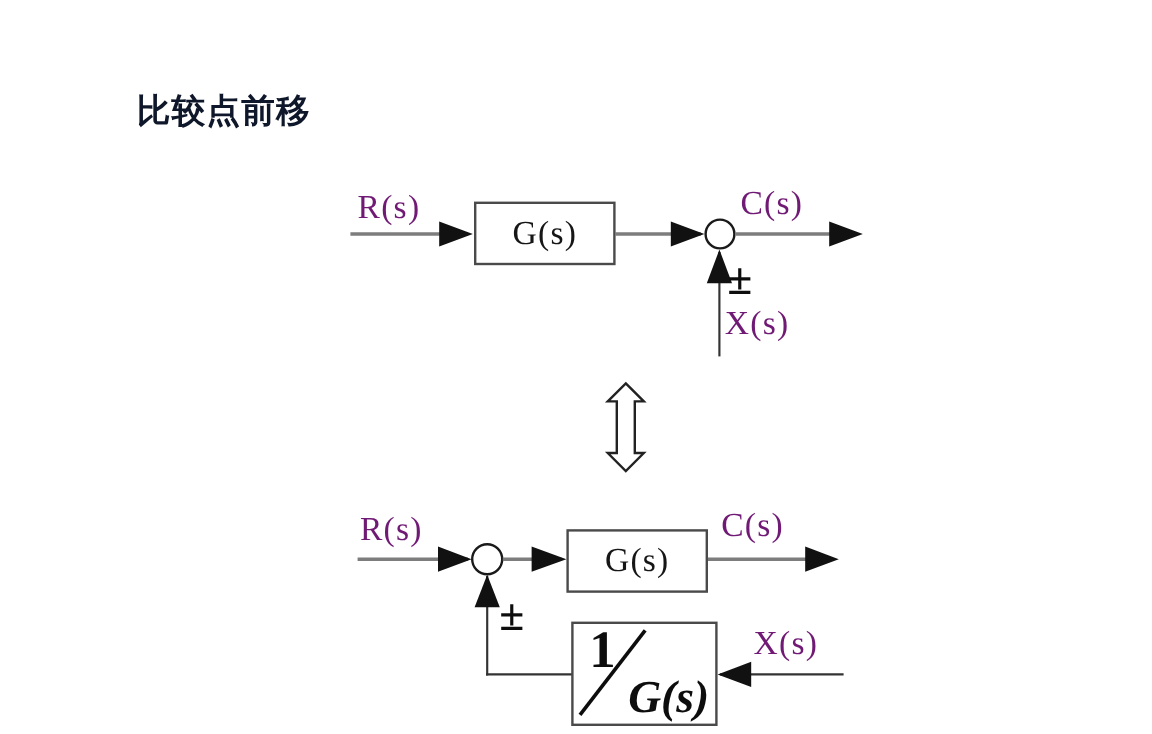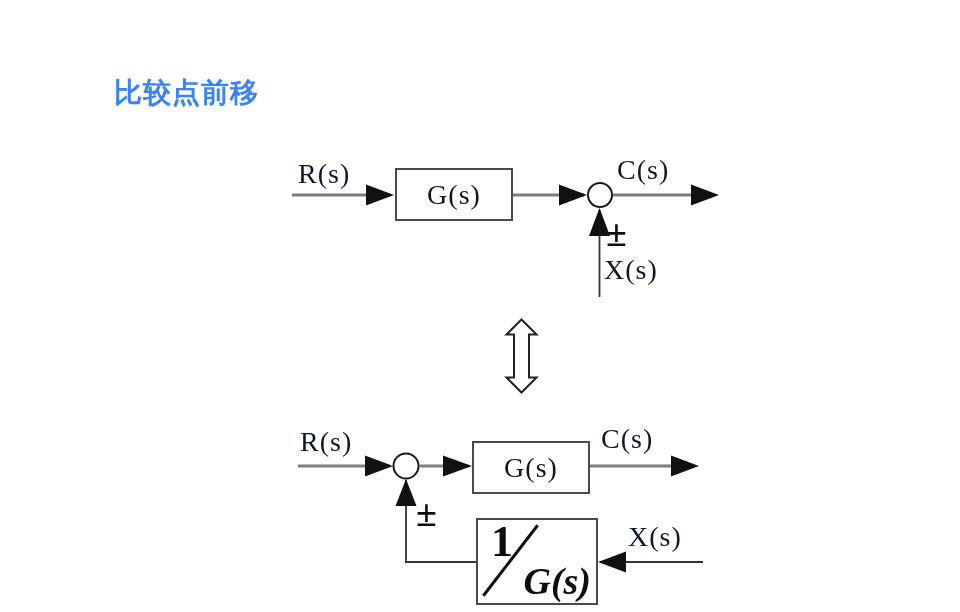--- a/index.html
+++ b/index.html
@@ -5,32 +5,32 @@
   * { margin:0; padding:0; box-sizing:border-box; }
   html,body { background:#ffffff; }
   .stage {
     position:relative; width:960px; height:612px; background:#ffffff;
     overflow:hidden;
     font-family:"Liberation Serif","DejaVu Serif",serif;
   }
   .title {
     position:absolute; left:114px; top:74px;
     font-family:"Liberation Sans","DejaVu Sans",sans-serif;
-    font-weight:700; font-size:28px; color:#3b82f6; letter-spacing:1px;
+    font-weight:700; font-size:28px; color:#0f172a; letter-spacing:1px;
     white-space:nowrap;
   }
   .geom { position:absolute; left:0; top:0; z-index:1; }
   .gline  { stroke:#7d7d7d; stroke-width:3; }
   .tline  { stroke:#333333; stroke-width:1.8; }
   .tline2 { stroke:#333333; stroke-width:2; }
   .head { fill:#111111; stroke:none; }
   .junction { fill:#ffffff; stroke:#1a1a1a; stroke-width:2; }
   .dbl { fill:#ffffff; stroke:#222222; stroke-width:2; stroke-linejoin:miter; }
   .lbl {
-    position:absolute; z-index:2; font-size:28px; color:#0f172a;
+    position:absolute; z-index:2; font-size:28px; color:#701a75;
     line-height:1.0; letter-spacing:1px; white-space:nowrap;
   }
   .sign {
     position:absolute; z-index:2; font-size:38px; font-weight:700;
     color:#0d0d0d; line-height:0.8; white-space:nowrap;
   }
   .block {
     position:absolute; z-index:2; border:2px solid #4a4a4a; background:transparent;
     display:flex; align-items:center; justify-content:center;
     font-size:28px; color:#161616; letter-spacing:1px;

